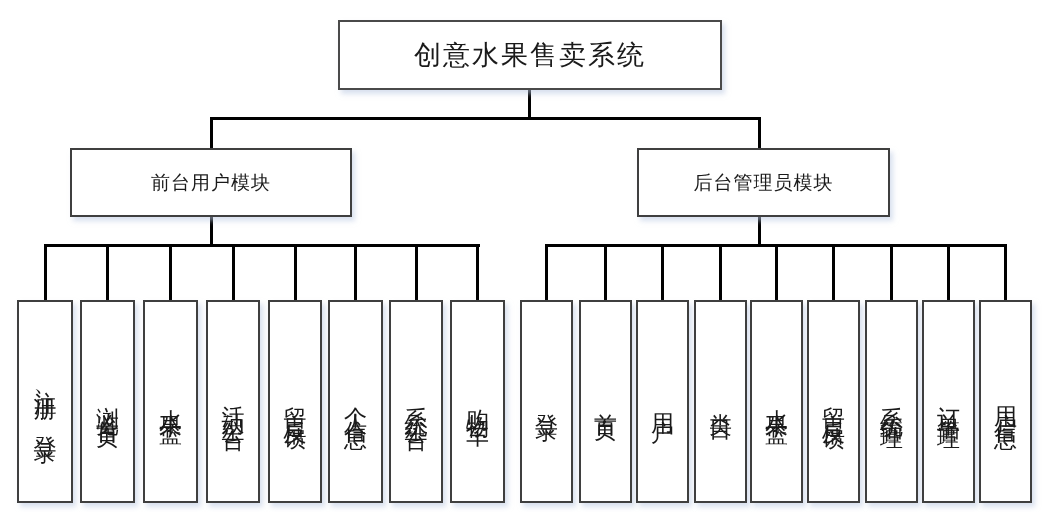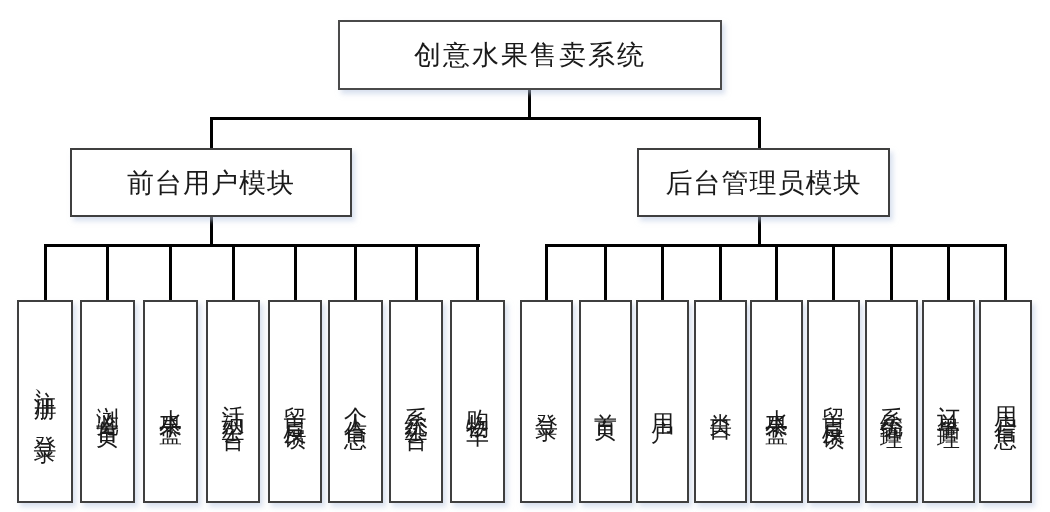--- a/index.html
+++ b/index.html
@@ -31,21 +31,21 @@
     color: #1a1a1a;
   }
   .root-box {
     font-family: "Liberation Serif", serif;
     font-size: 27px;
     letter-spacing: 2px;
     border-color: #4a4a4a;
   }
   .module-box {
     font-family: "Liberation Sans", sans-serif;
-    font-size: 27px;
+    font-size: 19px;
     letter-spacing: 1px;
   }
   .leaf-box {
     font-family: "Liberation Serif", serif;
     font-size: 23px;
   }
   .leaf-box .vtext {
     writing-mode: vertical-rl;
     text-orientation: upright;
     letter-spacing: 7px;

